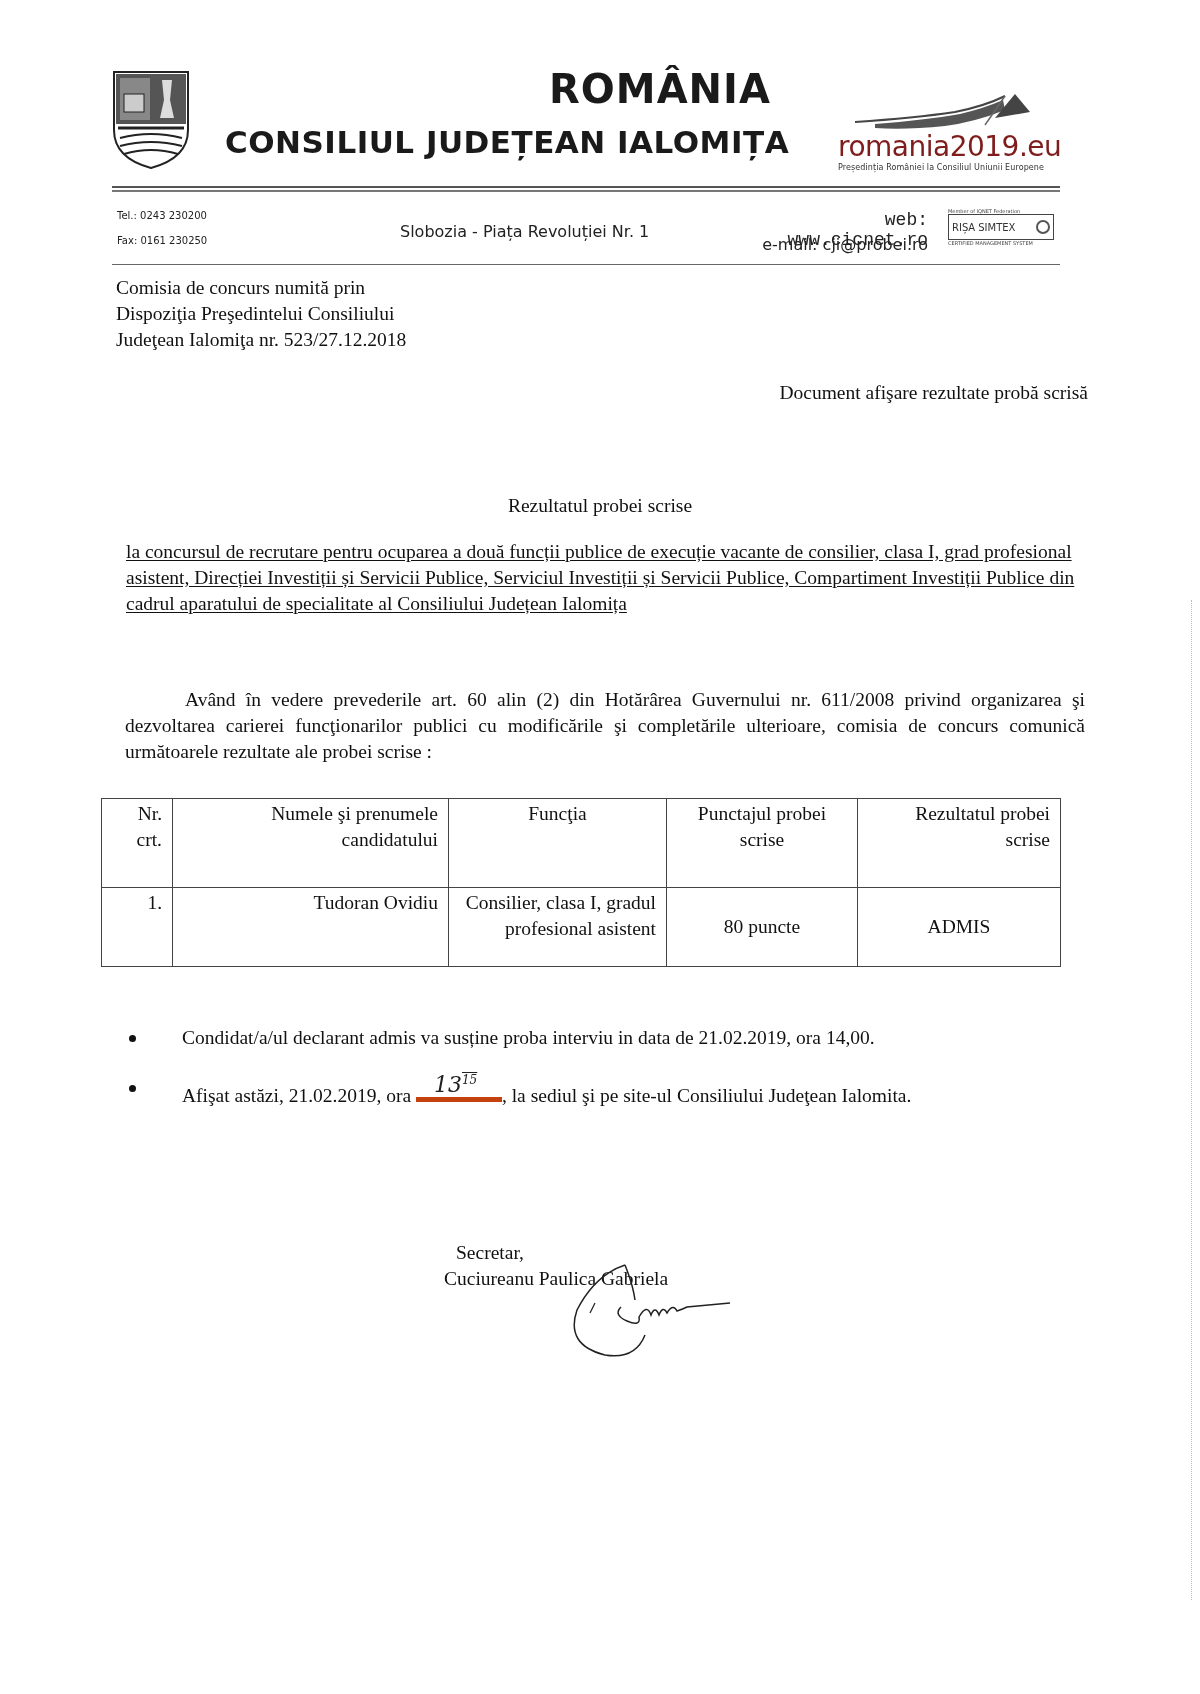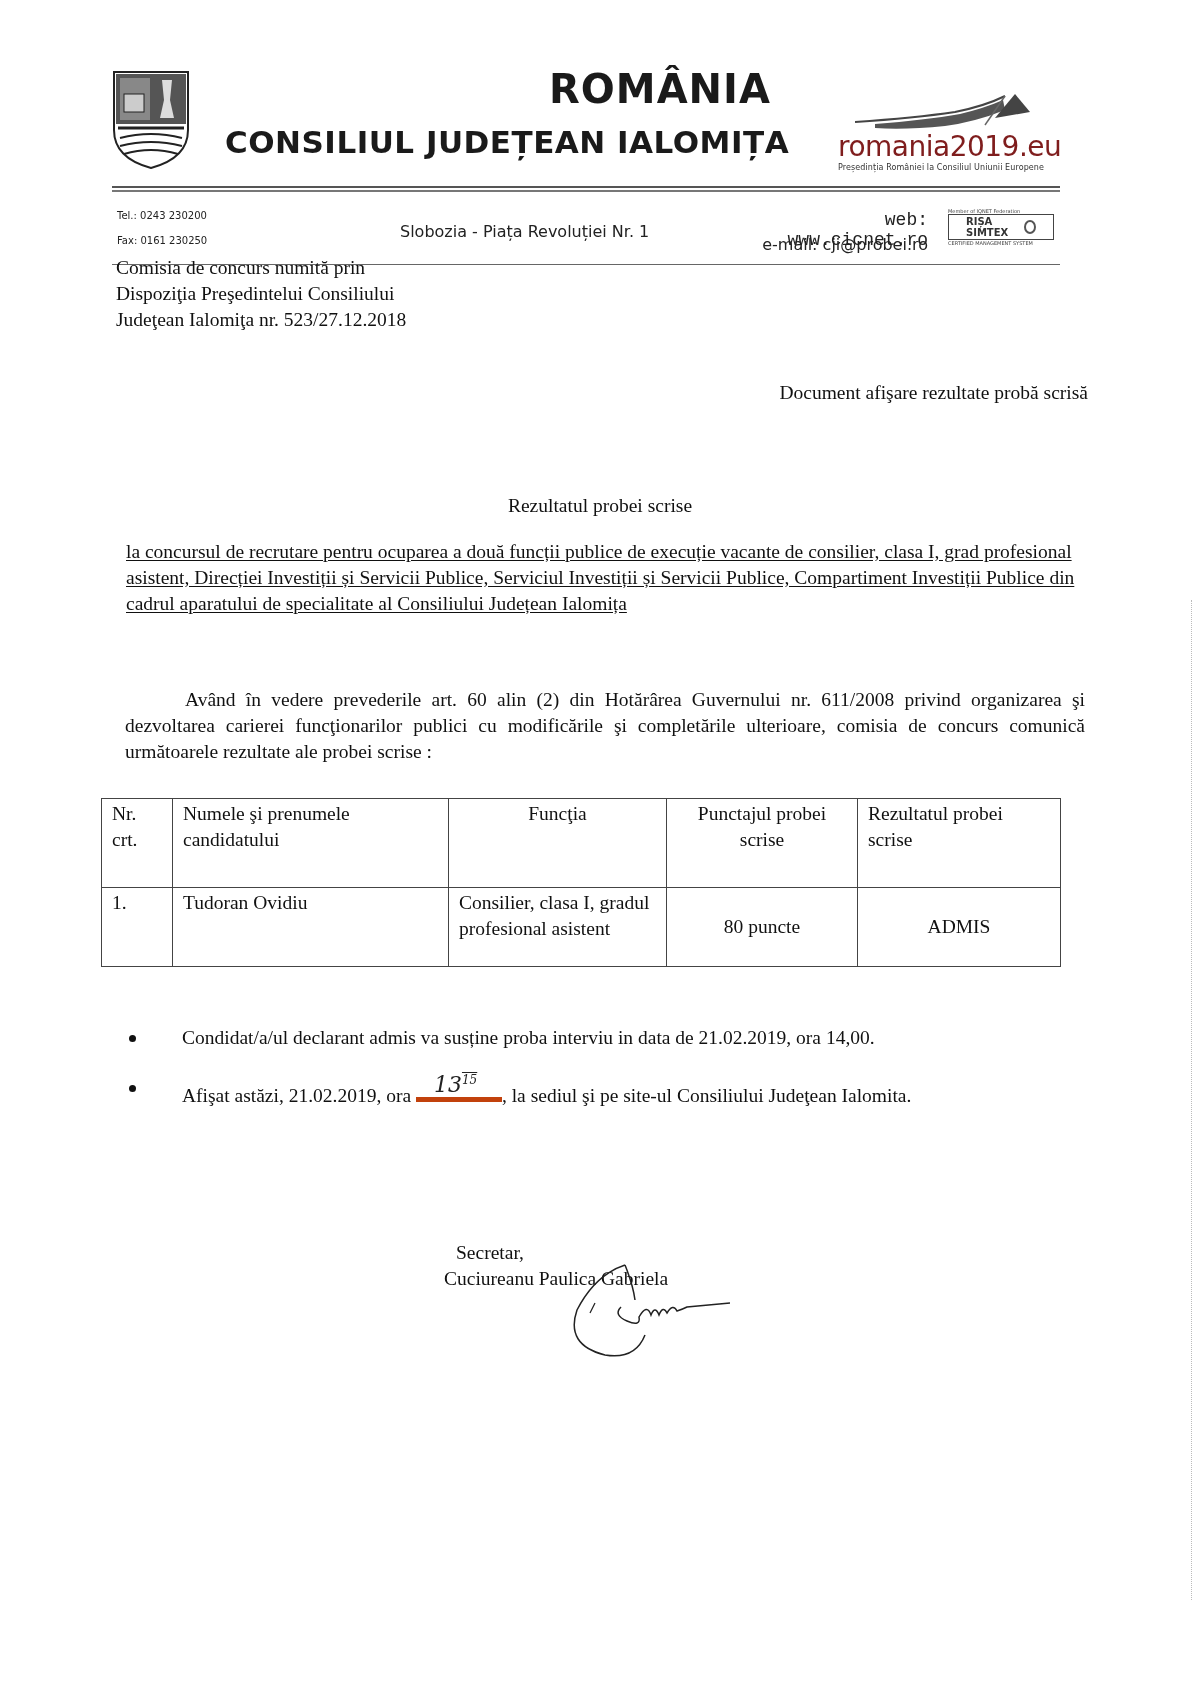--- a/index.html
+++ b/index.html
@@ -28,33 +28,33 @@
   .contact-tel { left: 117px; top: 210px; }
   .contact-fax { left: 117px; top: 235px; }
   .contact-addr { left: 400px; top: 222px; font-size: 16px; }
   .contact-web { left: 760px; top: 210px; font-size: 18px; text-align: right; width: 168px; font-family: Liberation Mono, monospace; }
   .contact-mail { left: 740px; top: 235px; font-size: 16px; text-align: right; width: 188px; }
   .cert { left: 948px; top: 208px; width: 106px; height: 46px; }
   .rule-thin { left: 112px; width: 948px; top: 264px; border-top: 1px solid #666; }
 
   
   .txt { font-size: 19.5px; line-height: 26px; }
-  .commission { left: 116px; top: 255px; width: 400px; }
+  .commission { left: 116px; top: 275px; width: 400px; }
   .doc-label { right: 112px; top: 380px; }
   .title { left: 0; width: 1200px; text-align: center; top: 493px; }
   .subtitle { left: 126px; width: 960px; text-align: left; top: 519px; text-decoration: underline;
     text-underline-offset: 2px; margin-top: 20px; }
   .para { left: 125px; width: 960px; top: 687px; text-align: justify; }
   .para .indent { display: inline-block; width: 60px; }
 
   
   table.results { position: absolute; left: 101px; top: 798px; width: 960px;
     border-collapse: collapse; font-size: 19.5px; line-height: 26px; }
   table.results td, table.results th { border: 1.5px solid #444; vertical-align: top;
-    padding: 2px 10px; font-weight: normal; text-align: left; }
+    padding: 2px 10px; font-weight: normal; text-align: right; }
   table.results th { height: 84px; }
   table.results td { height: 74px; }
   .c-nr { width: 50px; }
   .c-name { width: 255px; }
   .c-func { width: 197px; }
   .c-score { width: 170px; }
   .center { text-align: center !important; }
   .vmid { vertical-align: middle !important; }
 
   
@@ -104,21 +104,21 @@
 <div class="abs rule-double"></div>
 
 <div class="abs contact contact-tel">Tel.: 0243 230200</div>
 <div class="abs contact contact-fax">Fax: 0161 230250</div>
 <div class="abs contact contact-addr">Slobozia - Piața Revoluției Nr. 1</div>
 <div class="abs contact contact-web">web: www.cicnet.ro</div>
 <div class="abs contact contact-mail">e-mail:  cji@probei.ro</div>
 
 <div class="abs cert">
   <div style="font-family:'DejaVu Sans',sans-serif;font-size:5px;color:#444;">Member of IQNET Federation</div>
-  <div style="border:1px solid #444;height:24px;display:flex;align-items:center;justify-content:space-between;padding:0 17px;font-weight:bold;">
+  <div style="border:1px solid #444;height:24px;display:flex;align-items:center;justify-content:space-between;padding:0 3px;">
     <span style="font-family:'DejaVu Sans',sans-serif;font-size:10px;color:#333;">RIȘA SIMTEX</span>
     <span style="display:inline-block;width:14px;height:14px;border:2px solid #555;border-radius:50%;box-sizing:border-box;"></span>
   </div>
   <div style="font-family:'DejaVu Sans',sans-serif;font-size:5px;color:#444;">CERTIFIED MANAGEMENT SYSTEM</div>
 </div>
 
 <div class="abs rule-thin"></div>
 
 <div class="abs txt commission">
   <div>Comisia de concurs numită prin</div>

